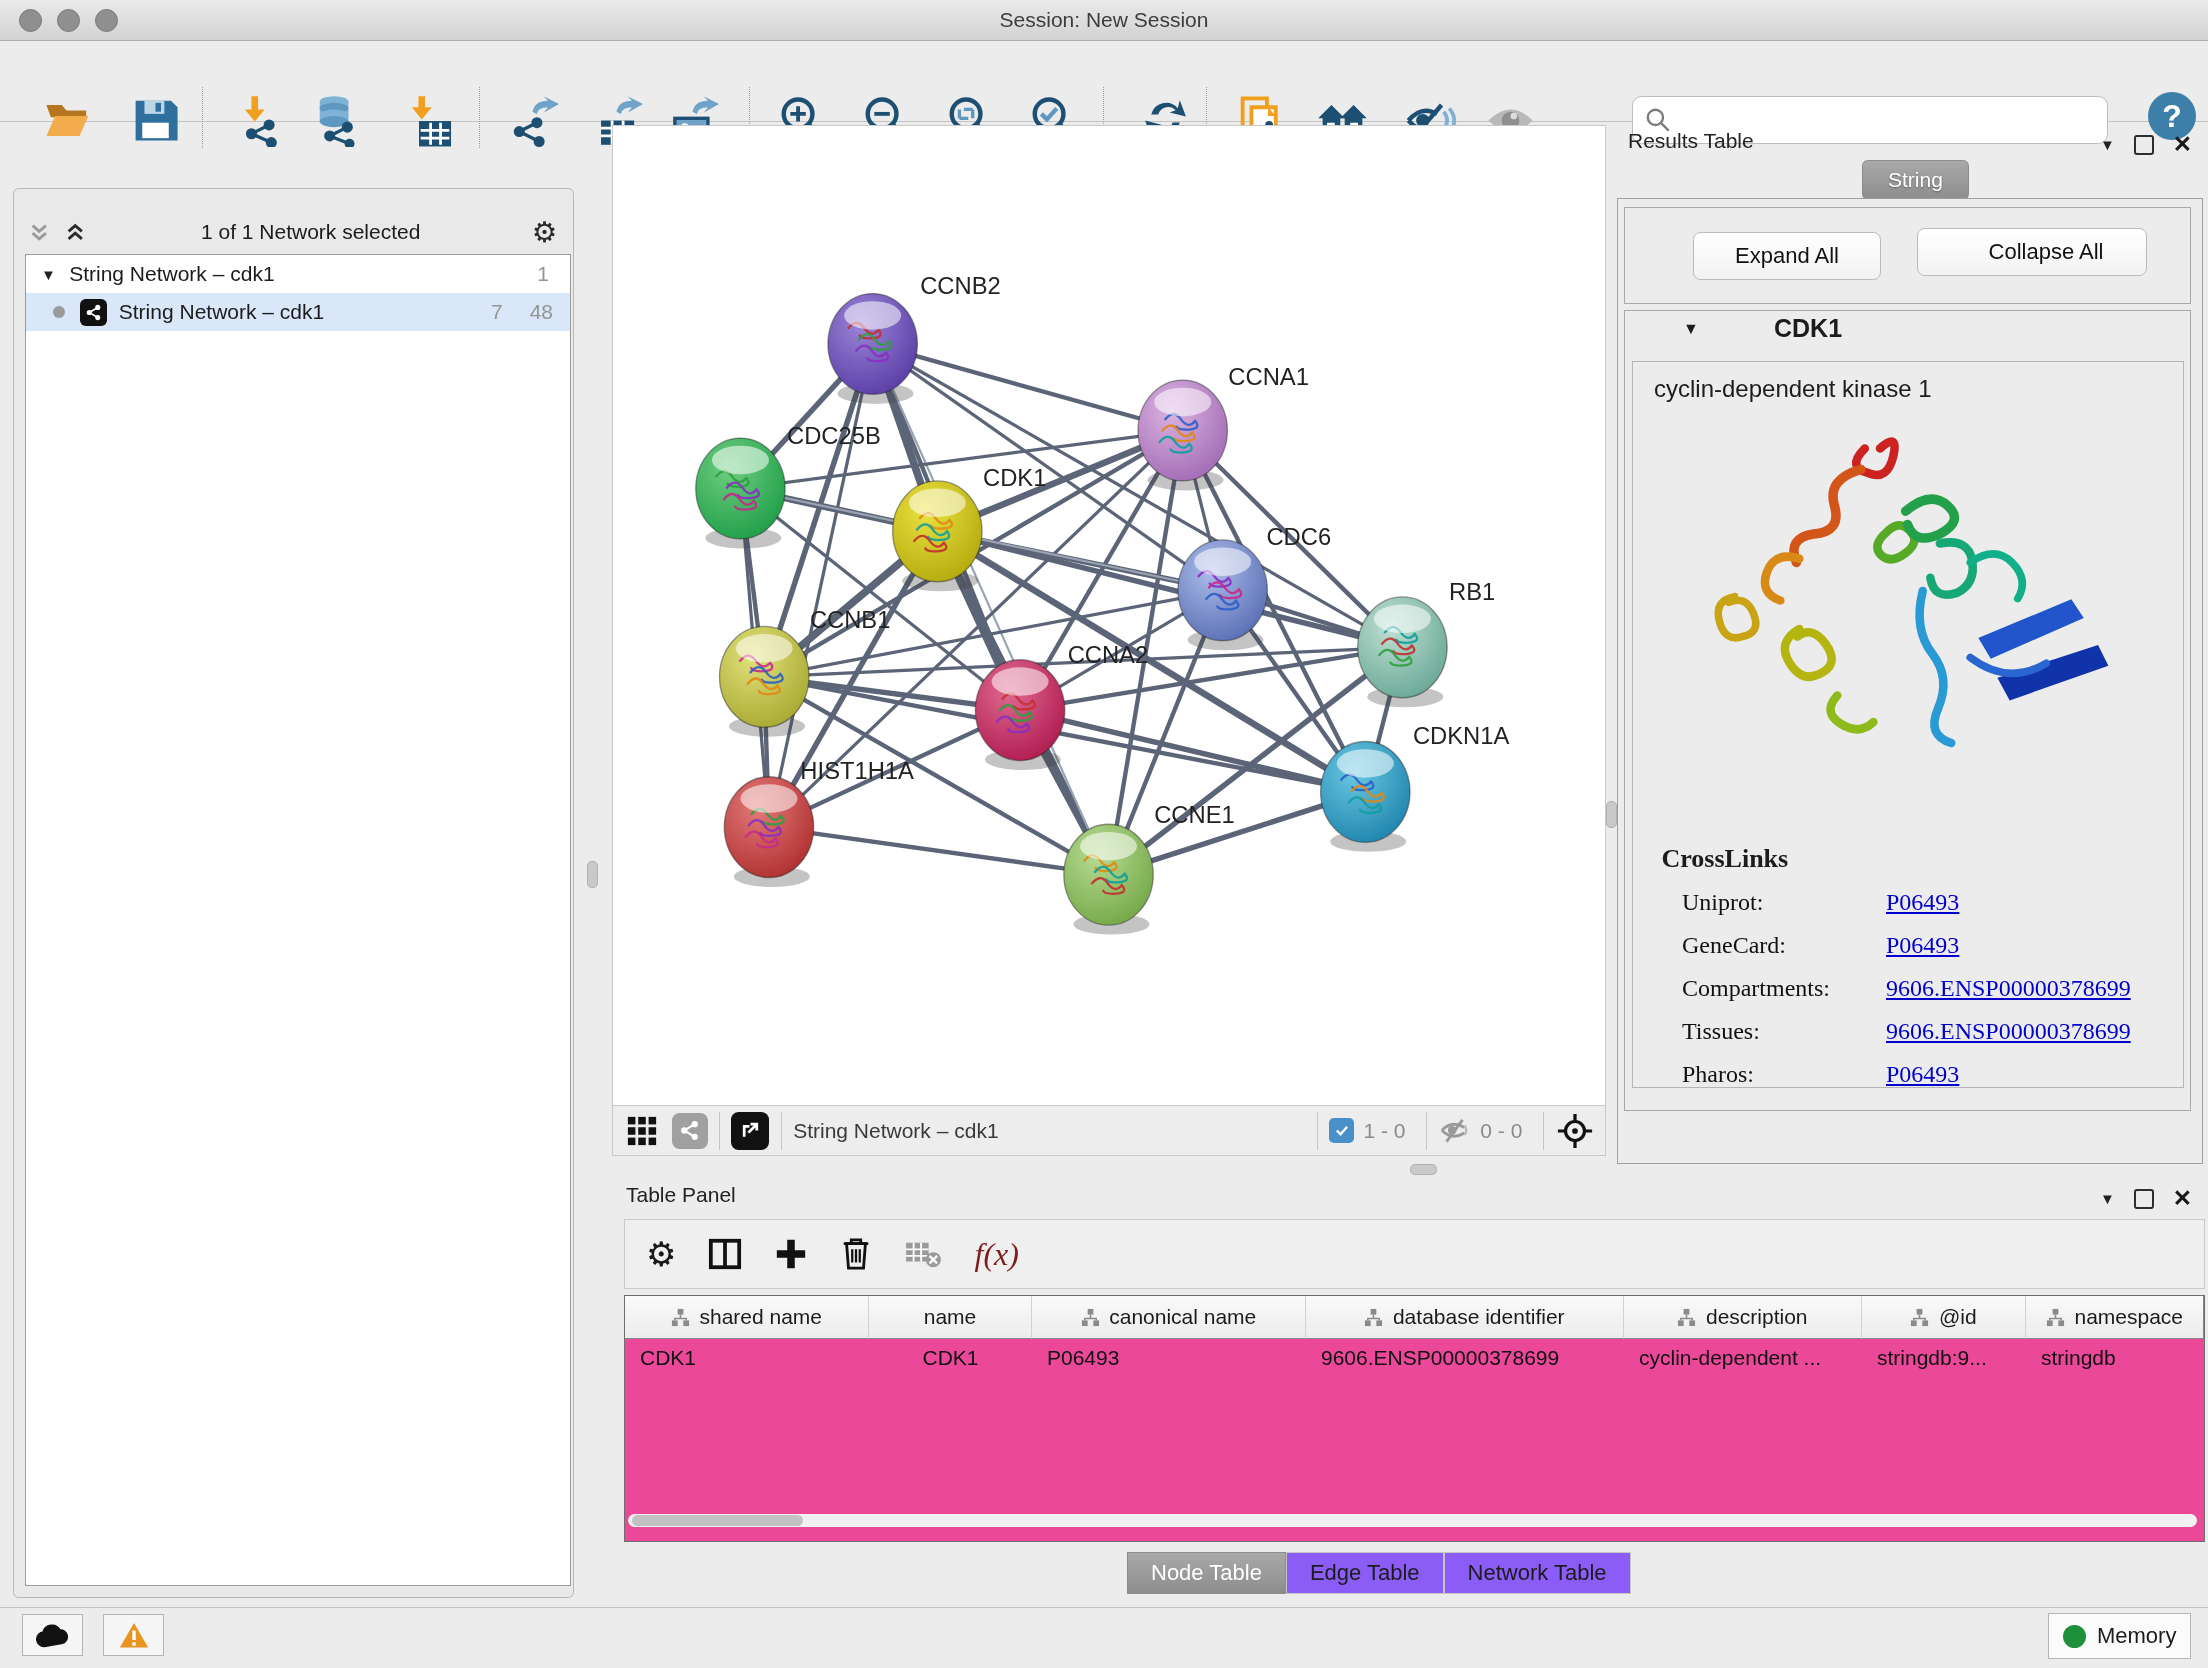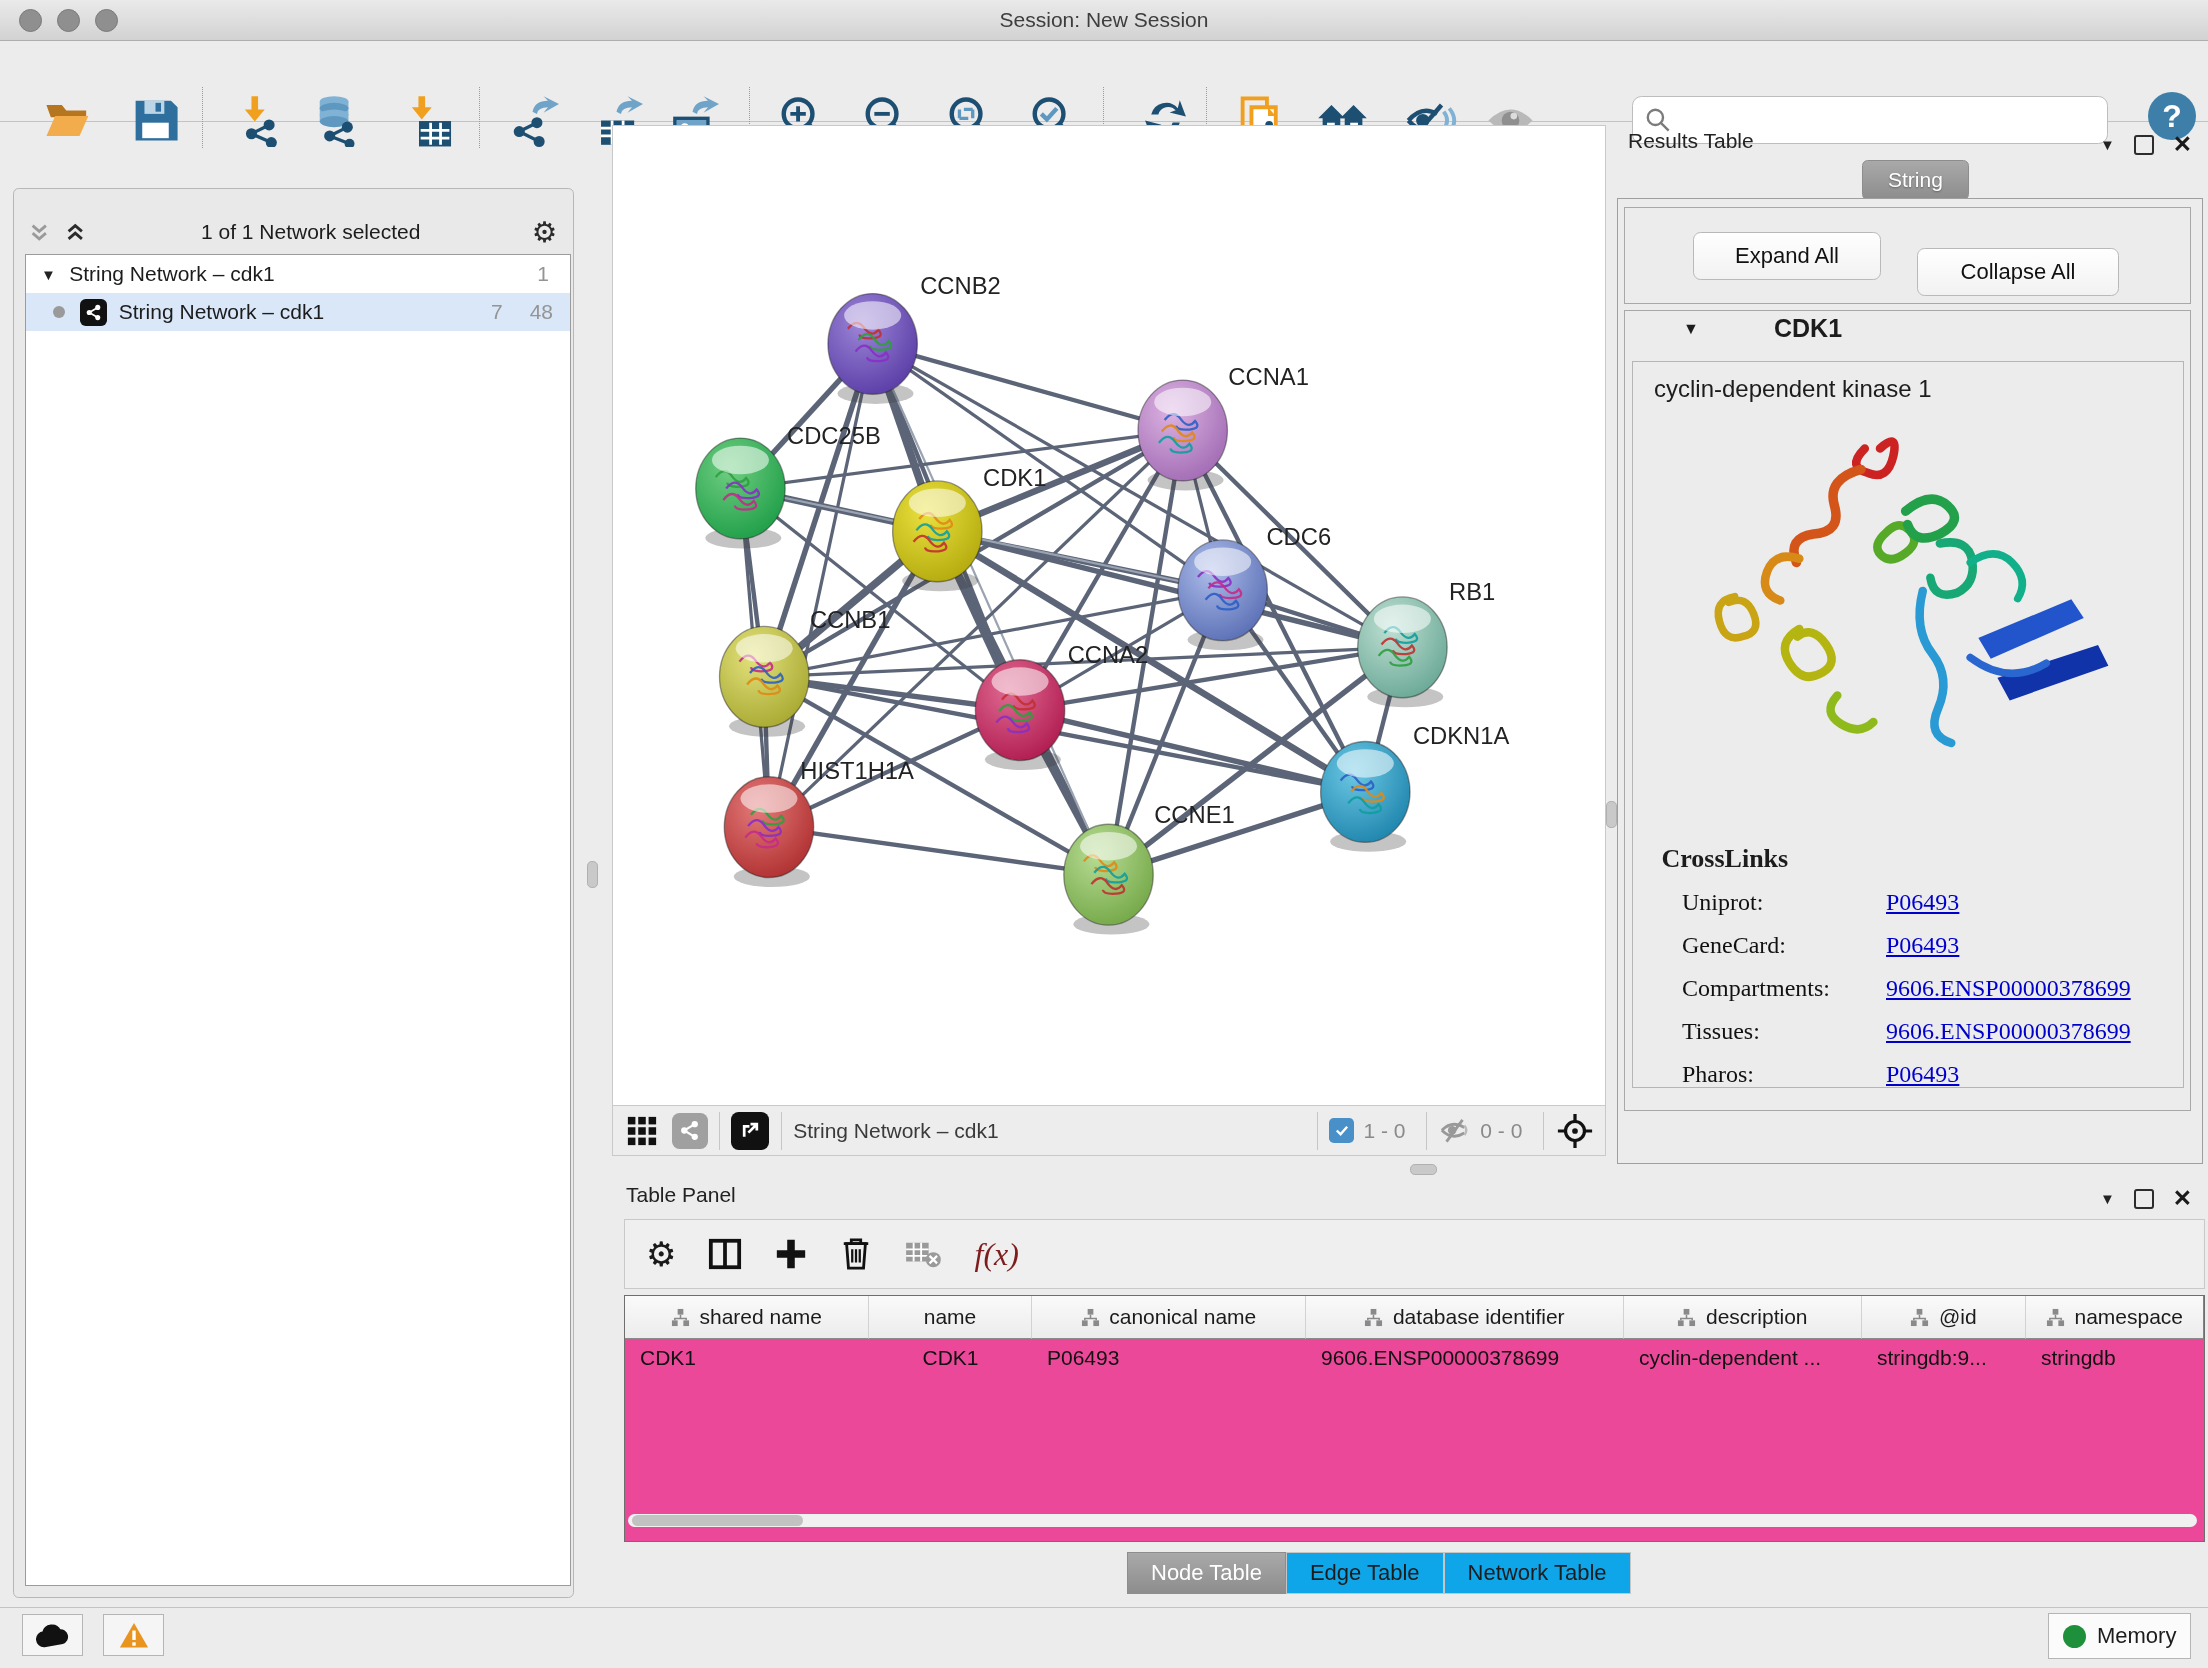--- a/index.html
+++ b/index.html
@@ -59,21 +59,21 @@
   .xlink{color:#0000cc;text-decoration:underline;font-family:"Liberation Serif",serif;font-size:24px;}
   .xlabel{font-family:"Liberation Serif",serif;font-size:24px;color:#111;}
   
   .tbl-box{left:624px;top:1295px;width:1581px;height:247px;background:#ec4899;border:1.9px solid #6e6e6e;box-sizing:border-box;}
   .tbl-grid{display:grid;grid-template-columns:244px 163px 274px 318px 238px 164px 177px;}
   .th{height:42px;background:linear-gradient(#fafafa,#ececec);border-right:1px solid #d2d2d2;border-bottom:1.9px solid #8a8a8a;
     display:flex;align-items:center;justify-content:center;gap:9.5px;font-size:21px;color:#1b1b1b;}
   .td{height:38px;display:flex;align-items:center;font-size:21px;padding-left:15px;box-sizing:border-box;color:#111;}
   .hscroll{left:628px;top:1514px;width:1569px;height:13.3px;background:#f1f1f1;border-radius:6.7px;}
   .hthumb{left:632px;top:1515px;width:171px;height:11.4px;background:#c2c2c2;border-radius:5.7px;}
-  .bot-tab{height:40px;border:1px solid #c6c6c6;background:#0ea5e9;display:flex;align-items:center;justify-content:center;
+  .bot-tab{height:40px;border:1px solid #c6c6c6;background:#8b5cf6;display:flex;align-items:center;justify-content:center;
     font-size:22px;padding:0 23px;}
   .bot-tab.sel{background:linear-gradient(#a9a9a9,#8d8d8d);color:#fff;border-color:#8d8d8d;}
   
   .statusbar{left:0;top:1607px;width:2208px;height:61px;background:#ececec;border-top:1px solid #c3c3c3;}
   .sb-btn{top:1614px;width:59px;height:40px;background:#f5f5f5;border:1.9px solid #b5b5b5;
     display:flex;align-items:center;justify-content:center;}
   .mem-btn{left:2048px;top:1613px;width:141px;height:44px;background:#fbfbfb;border:1.9px solid #b5b5b5;
     display:flex;align-items:center;justify-content:center;gap:11.4px;font-size:22px;}
   .mem-dot{width:23px;height:23px;border-radius:50%;background:#1e8f3a;}
   .split-h{width:25px;height:8.6px;background:#c9c9c9;border-radius:4.8px;border:1px solid #b0b0b0;}
@@ -580,21 +580,21 @@
 </div>
 <div class="abs panel-ctrls" style="left:2100px;top:131px;">
   <span style="font-size:15px;">▼</span>
   <span class="pc-sq"></span>
   <span class="pc-x">✕</span>
 </div>
 <div class="abs tab sel" style="left:1862px;top:160px;">String</div>
 <div class="abs res-outer"></div>
 <div class="abs res-btnbox"></div>
 <div class="abs btn" style="left:1693px;top:232px;width:186px;height:46px;">Expand All</div>
-<div class="abs btn" style="left:1917px;top:248px;width:200px;height:46px;">Collapse All</div>
+<div class="abs btn" style="left:1917px;top:228px;width:200px;height:46px;padding-left:28px;">Collapse All</div>
 <div class="abs res-cdkbox"></div>
 <div class="abs" style="left:1683px;top:320px;font-size:16px;">▼</div>
 <div class="abs" style="left:1774px;top:314px;font-size:25px;font-weight:bold;">CDK1</div>
 <div class="abs res-innerbox">
   <div style="margin:13.3px 0 0 21px;font-size:24px;">cyclin-dependent kinase 1</div>
 
   <svg width="447" height="399" viewBox="0 0 470 420" style="display:block;margin:17px auto 0;">
     <g fill="none" stroke-linecap="round">
       <path d="M205 30q20-18 14 8t-26 18q-24-6-4-26" stroke="#cc2222" stroke-width="9"></path>
       <path d="M185 52q-36 10-28 38t-22 30q-28 4-18 30" stroke="#d4551a" stroke-width="10"></path>

